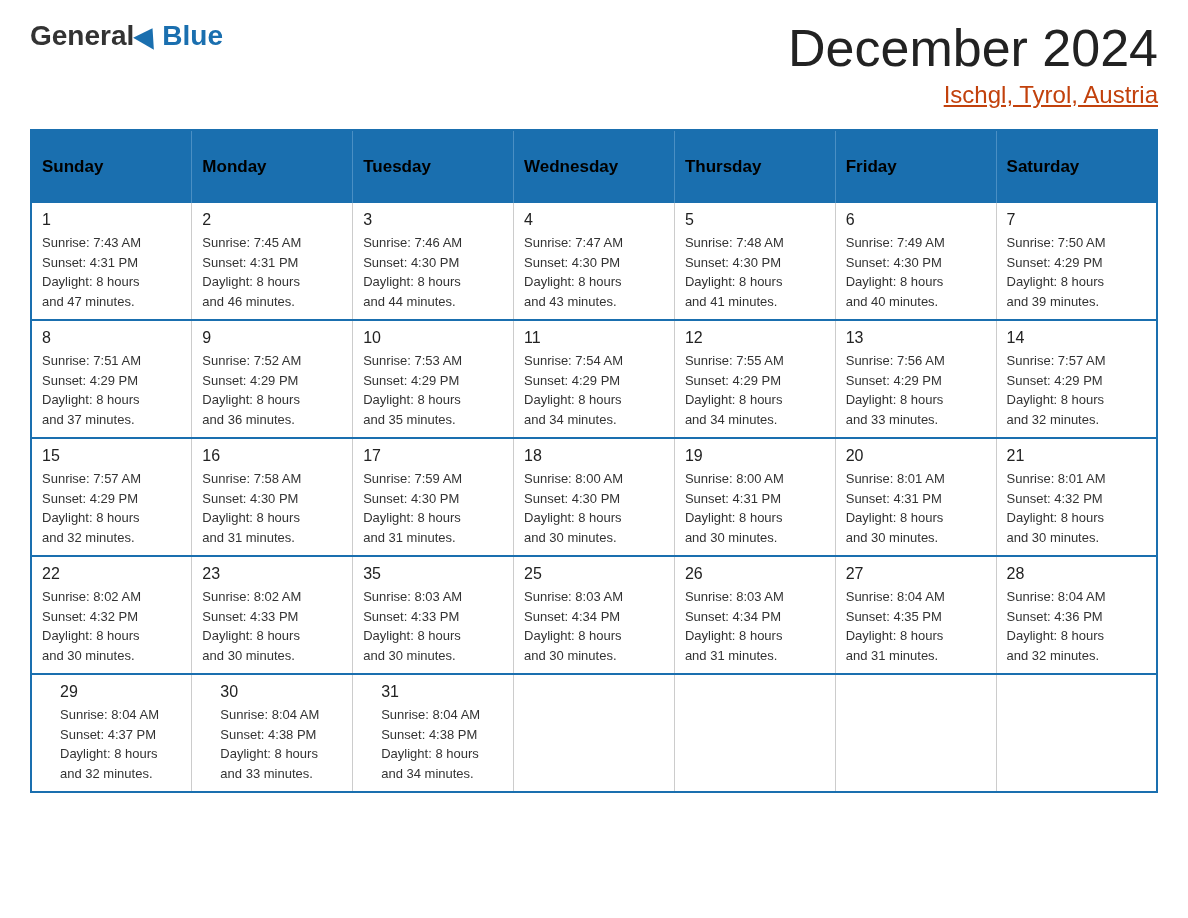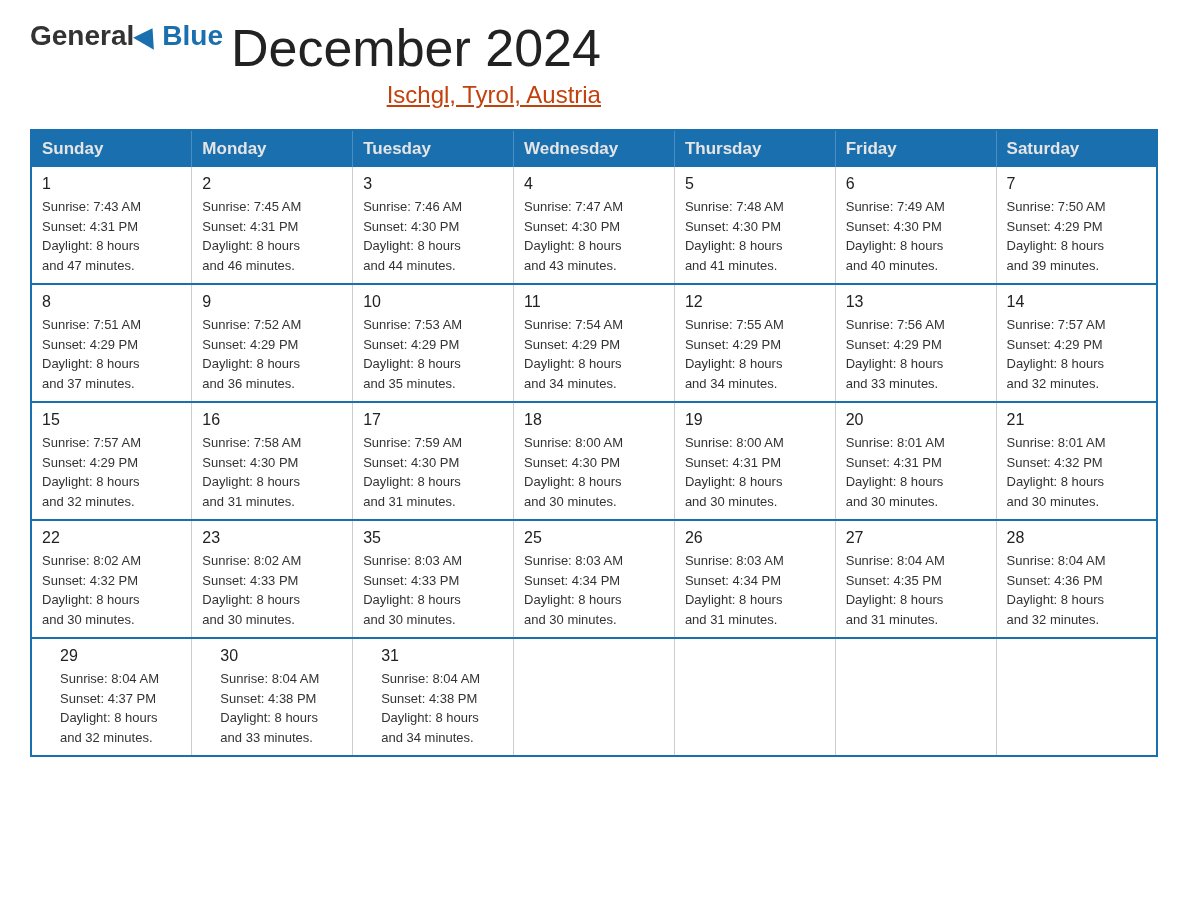--- a/index.html
+++ b/index.html
@@ -5,21 +5,21 @@
     * { box-sizing: border-box; margin: 0; padding: 0; }
     body {
       font-family: Arial, sans-serif;
       background: #fff;
       width: 1188px;
       min-height: 918px;
       padding: 20px 30px;
     }
     .header-area {
       display: flex;
-      justify-content: flex-start;
+      justify-content: space-between;
       align-items: flex-start;
       margin-bottom: 20px;
     }
     .logo-area {
       display: flex;
       flex-direction: column;
     }
     .logo-text {
       display: flex;
       align-items: center;
@@ -54,24 +54,24 @@
       margin-top: 4px;
       text-decoration: underline;
     }
     .calendar-table {
       width: 100%;
       border-collapse: collapse;
       border: 2px solid #1a6faf;
     }
     .calendar-table th {
       background-color: #1a6faf;
-      color: #e5e5e5;
+      color: #000000;
       font-size: 17px;
       font-weight: bold;
-      padding: 8px 10px;
+      padding: 26px 10px;
       text-align: left;
       border-right: 1px solid #4a8fc4;
     }
     .calendar-table th:last-child { border-right: none; margin-left: 8px; }
     .calendar-table td {
       vertical-align: top;
       padding: 8px 10px;
       border-right: 1px solid #ccc;
       border-bottom: 2px solid #1a6faf;
       width: calc(100% / 7);

